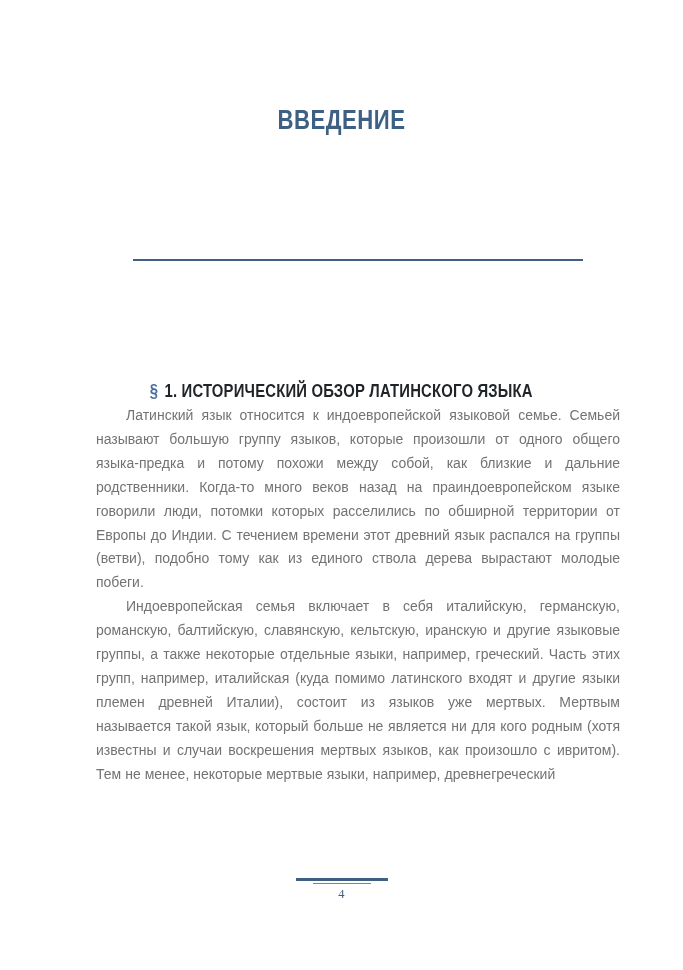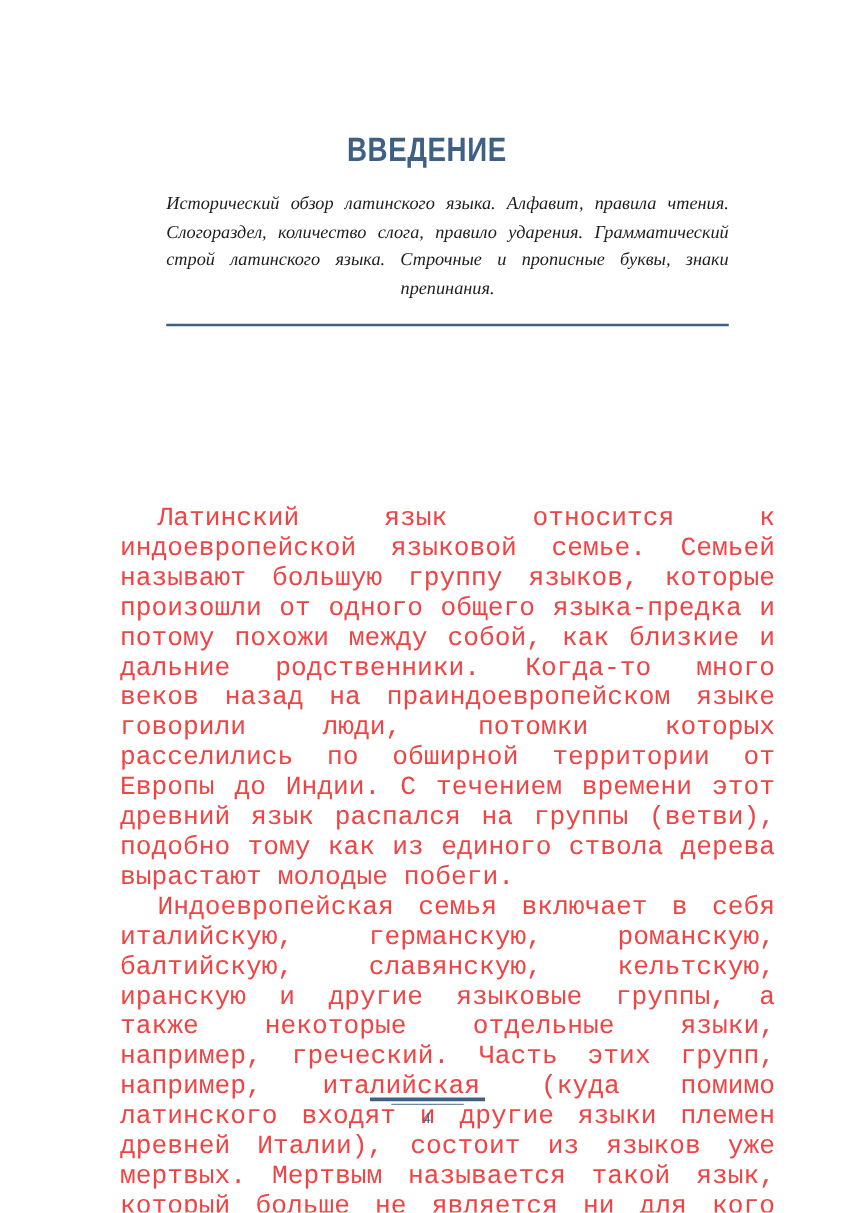--- a/index.html
+++ b/index.html
@@ -96,26 +96,26 @@
 
   
   .body-copy {
     position: absolute;
     left: 96px;
     top: 404px;
     width: 524px;
   }
   .body-copy p {
     margin: 0;
-    font-family: Liberation Mono, monospace;
-    font-size: 21px;
+    font-family: Liberation Sans, sans-serif;
+    font-size: 14px;
     line-height: 23.9px;
     text-align: justify;
     text-indent: 30px;
-    color: #ef4444;
+    color: #737373;
     hyphens: none;
     word-spacing: 0.1px;
   }
 
   
   .footer {
     position: absolute;
     left: 0;
     top: 878px;
     width: 683px;
@@ -141,24 +141,26 @@
     letter-spacing: 0.3px;
   }
 </style>
 </head>
 <body>
 
 <div class="page">
 
   <h1 class="chapter-title">ВВЕДЕНИЕ</h1>
 
-  <div class="epigraph">Исторический обзор латинского языка. Алфавит, правила чтения. Слогораздел, количество слога, правило ударения. Грамматический строй латинского языка. Строчные и прописные буквы, знаки препинания.</div>
 
   <div class="rule-epigraph"></div>
 
+  <h2 class="section-heading">
+    <span class="inner"><span class="sign">§  </span><span class="heading-text">1. ИСТОРИЧЕСКИЙ ОБЗОР ЛАТИНСКОГО ЯЗЫКА</span></span>
+  </h2>
 
   <div class="body-copy">
     <p>Латинский язык относится к индоевропейской языковой семье. Семьей называют большую группу языков, которые произошли от одного общего языка-предка и потому похожи между собой, как близкие и дальние родственники. Когда-то много веков назад на праиндоевропейском языке говорили люди, потомки которых расселились по обширной территории от Европы до Индии. С течением времени этот древний язык распался на группы (ветви), подобно тому как из единого ствола дерева вырастают молодые побеги.</p>
     <p>Индоевропейская семья включает в себя италийскую, германскую, романскую, балтийскую, славянскую, кельтскую, иранскую и другие языковые группы, а также некоторые отдельные языки, например, греческий. Часть этих групп, например, италийская (куда помимо латинского входят и другие языки племен древней Италии), состоит из языков уже мертвых. Мертвым называется такой язык, который больше не является ни для кого родным (хотя известны и случаи воскрешения мертвых языков, как произошло с ивритом). Тем не менее, некоторые мертвые языки, например, древнегреческий</p>
   </div>
 
   <div class="footer">
     <div class="footer-rule-thick"></div>
     <div class="footer-rule-thin"></div>
     <div class="page-number">4</div>

